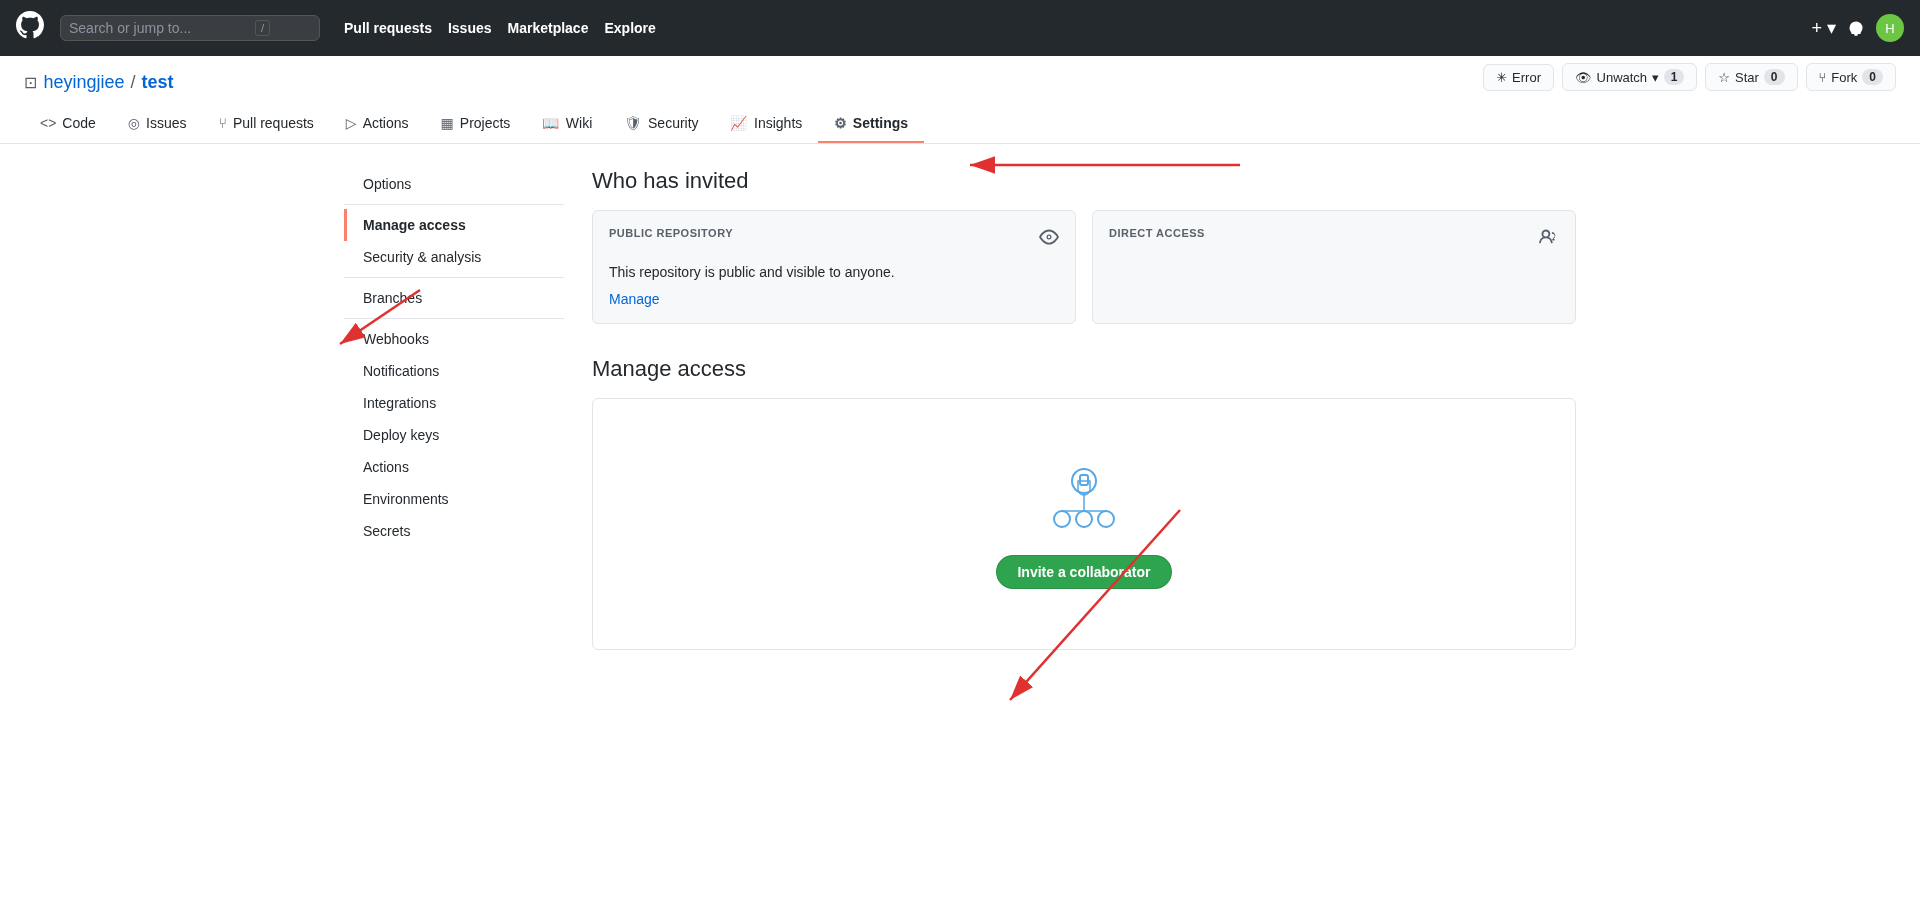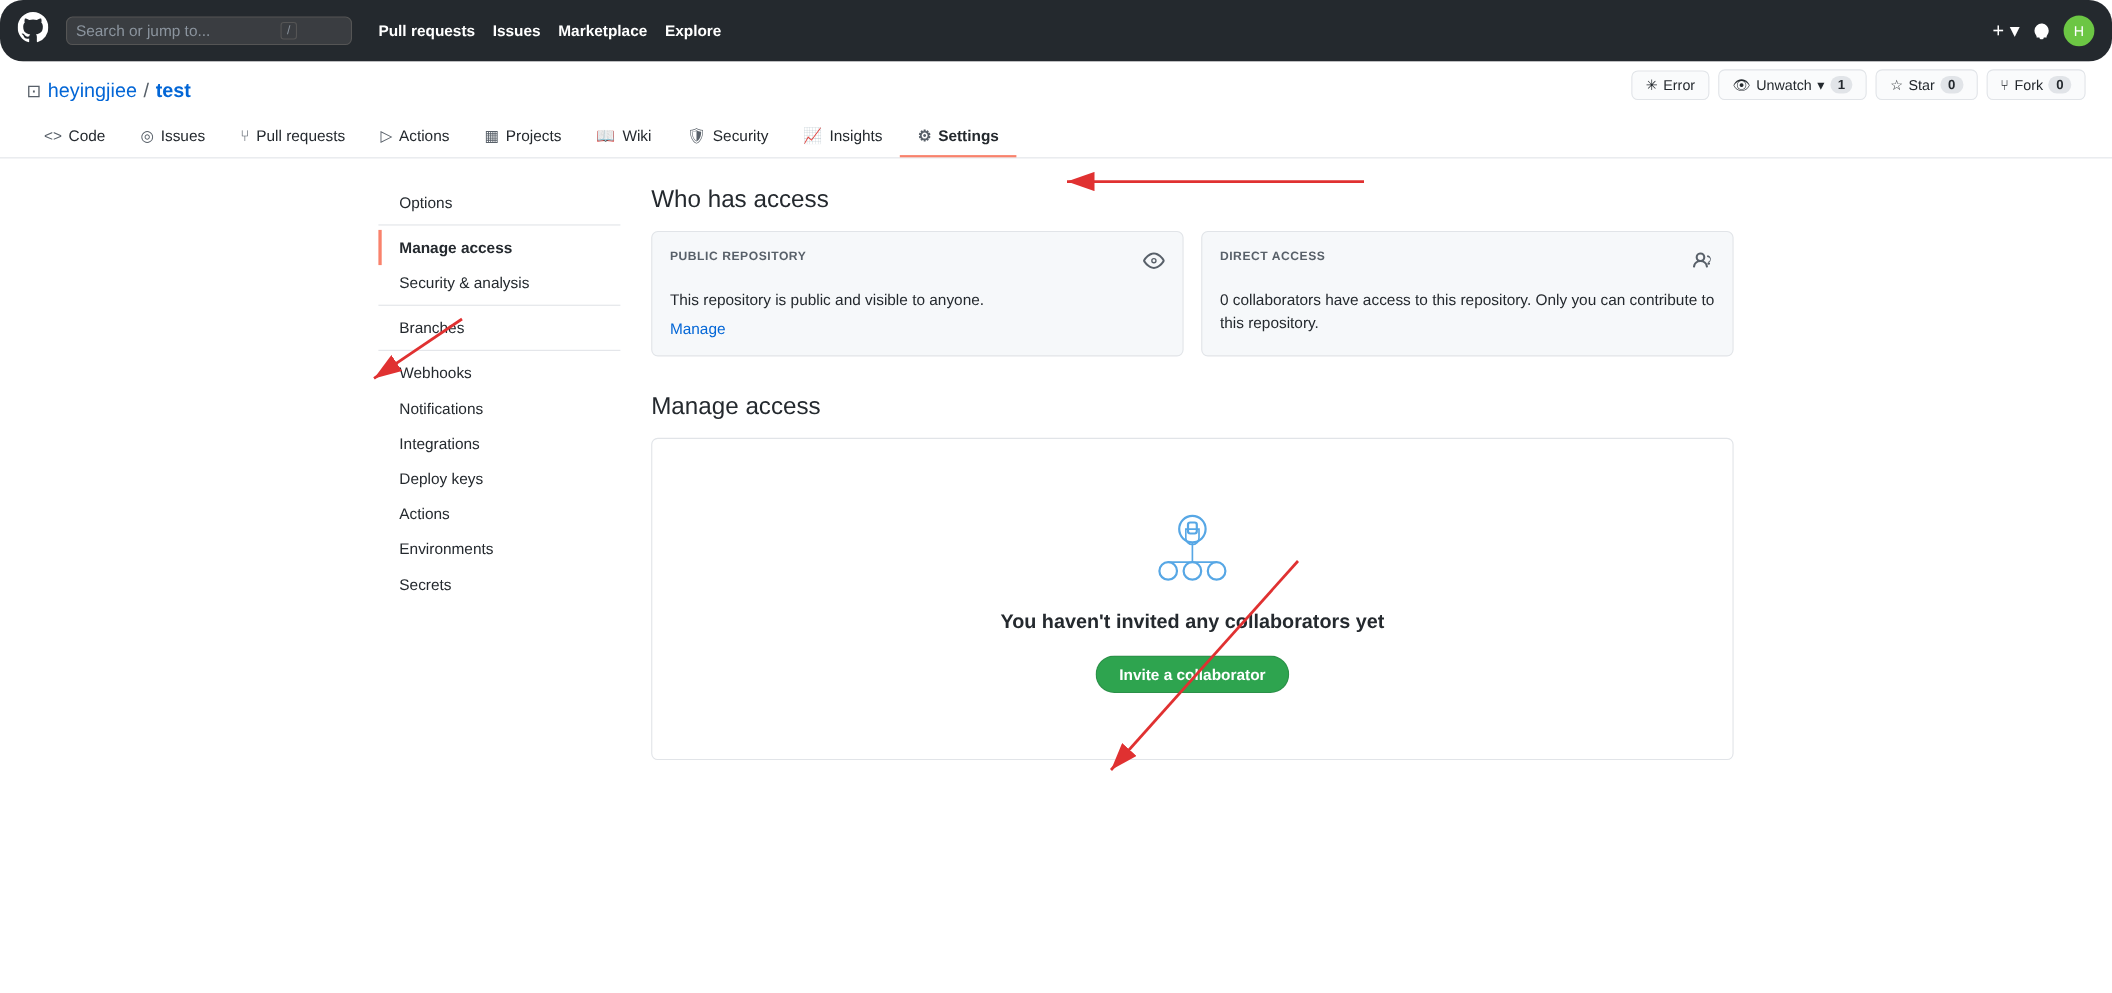--- a/index.html
+++ b/index.html
@@ -6,21 +6,20 @@
     body { font-family: -apple-system, BlinkMacSystemFont, "Segoe UI", Helvetica, Arial, sans-serif; font-size: 14px; color: #24292e; background: #fff; }
 
     
     .topnav {
       background: #24292e;
       display: flex;
       align-items: center;
       padding: 0 16px;
       height: 56px;
       gap: 16px;
-      border-radius: 21px;
     }
     .topnav-logo { color: #fff; font-size: 24px; cursor: pointer; flex-shrink: 0; }
     .topnav-search {
       display: flex; align-items: center;
       background: #3a3d41; border: 1px solid #555; border-radius: 6px;
       padding: 4px 8px; gap: 6px; flex: 0 0 260px;
     }
     .topnav-search input {
       background: transparent; border: none; outline: none;
       color: #c9d1d9; font-size: 14px; width: 180px;
@@ -286,21 +285,21 @@
     <a href="#" class="sidebar-item">Notifications</a>
     <a href="#" class="sidebar-item">Integrations</a>
     <a href="#" class="sidebar-item">Deploy keys</a>
     <a href="#" class="sidebar-item">Actions</a>
     <a href="#" class="sidebar-item">Environments</a>
     <a href="#" class="sidebar-item">Secrets</a>
   </aside>
 
   <main class="main-content">
 
-    <h2 class="section-title">Who has access</h2>
+    <h2 class="section-title">Who has invited</h2>
 
     <div class="access-cards">
 
       <div class="access-card">
         <div class="access-card-header">
           <span class="access-card-label">PUBLIC REPOSITORY</span>
           <span class="access-card-icon">
             <svg width="20" height="20" viewBox="0 0 16 16" fill="#586069">
                 <path d="M1.679 7.932c.412-.621 1.242-1.75 2.366-2.717C5.175 4.242 6.527 3.5 8 3.5c1.473 0 2.825.742 3.955 1.715 1.124.967 1.954 2.096 2.366 2.717a.119.119 0 010 .136c-.412.621-1.242 1.75-2.366 2.717C10.825 11.758 9.473 12.5 8 12.5c-1.473 0-2.825-.742-3.955-1.715C2.92 9.818 2.09 8.69 1.679 8.068a.119.119 0 010-.136zM8 2c-1.981 0-3.67.992-4.933 2.078C1.797 5.169.88 6.423.43 7.1a1.619 1.619 0 000 1.798c.45.678 1.367 1.932 2.637 3.024C4.329 13.008 6.019 14 8 14c1.981 0 3.67-.992 4.933-2.078 1.27-1.091 2.187-2.346 2.637-3.023a1.619 1.619 0 000-1.798c-.45-.678-1.367-1.932-2.637-3.023C11.671 2.992 9.981 2 8 2zm0 7a1 1 0 100-2 1 1 0 000 2zm0 1a2 2 0 110-4 2 2 0 010 4z"></path>
               </svg>
@@ -312,21 +311,20 @@
 
       <div class="access-card">
         <div class="access-card-header">
           <span class="access-card-label">DIRECT ACCESS</span>
           <span class="access-card-icon">
             <svg width="20" height="20" viewBox="0 0 16 16" fill="#586069">
                 <path d="M5.5 3.5a2 2 0 100 4 2 2 0 000-4zM2 5.5a3.5 3.5 0 115.898 2.549 5.508 5.508 0 013.034 4.084.75.75 0 11-1.482.235 4.001 4.001 0 00-7.9 0 .75.75 0 01-1.482-.236A5.507 5.507 0 013.102 8.05 3.49 3.49 0 012 5.5zM11 4a.75.75 0 100 1.5 1.5 1.5 0 01.666 2.844.75.75 0 00-.416.672v.352a.75.75 0 000 1.5h.5a.75.75 0 000-1.5h-.084A3 3 0 0011 4z"></path>
               </svg>
           </span>
         </div>
-        <p class="access-card-text">0 collaborators have access to this repository. Only you can contribute to this repository.</p>
       </div>
     </div>
 
     <h2 class="section-title">Manage access</h2>
 
     <div class="manage-access-box">
       
       <div class="manage-access-icon">
         <svg viewBox="0 0 80 80" fill="none" xmlns="http://www.w3.org/2000/svg">
 
@@ -336,21 +334,20 @@
 
           <circle cx="18" cy="60" r="8" fill="none" stroke="#57a7e5" stroke-width="2"></circle>
           <circle cx="40" cy="60" r="8" fill="none" stroke="#57a7e5" stroke-width="2"></circle>
           <circle cx="62" cy="60" r="8" fill="none" stroke="#57a7e5" stroke-width="2"></circle>
           <line x1="40" y1="34" x2="40" y2="52" stroke="#57a7e5" stroke-width="1.5"></line>
           <line x1="40" y1="52" x2="18" y2="52" stroke="#57a7e5" stroke-width="1.5"></line>
           <line x1="40" y1="52" x2="62" y2="52" stroke="#57a7e5" stroke-width="1.5"></line>
           <line x1="18" y1="52" x2="18" y2="52" stroke="#57a7e5" stroke-width="1.5"></line>
         </svg>
       </div>
-      <p class="manage-access-text">You haven't invited any collaborators yet</p>
       <button class="invite-btn">Invite a collaborator</button>
     </div>
 
   </main>
 </div>
 
 <svg class="arrow-overlay" xmlns="http://www.w3.org/2000/svg">
 
   <defs>
     <marker id="arrowhead" markerWidth="10" markerHeight="7" refX="10" refY="3.5" orient="auto">

